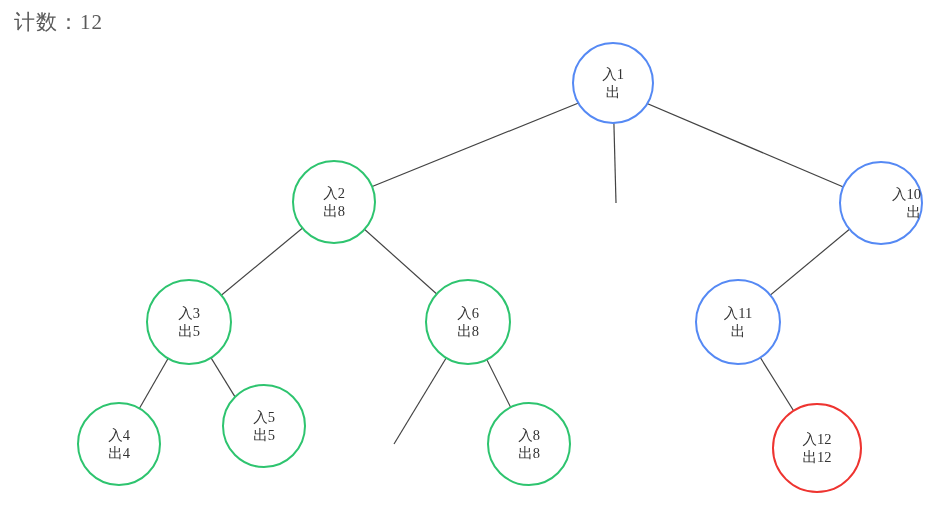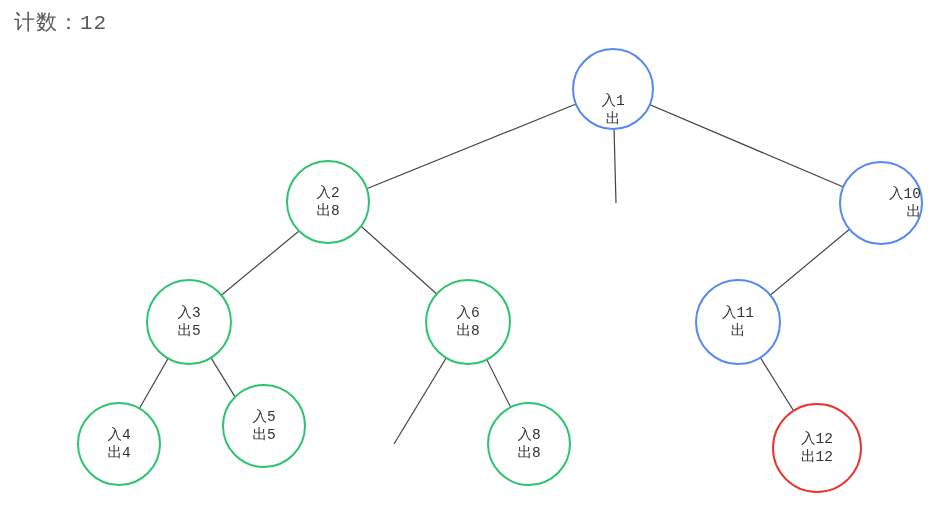--- a/index.html
+++ b/index.html
@@ -1,21 +1,21 @@
 <!DOCTYPE html>
 <html style="--bg: #FFFFFF; --blue: #5589F4; --green: #2EC46F; --red: #EE3430; --node-text: #333333; --counter-text: #595959;"><head>
 <meta charset="utf-8">
 <style>
   html, body { margin: 0; padding: 0; background: #ffffff; }
   .stage {
     position: relative;
     width: 946px;
     height: 507px;
     background: var(--bg, #ffffff);
-    font-family: Liberation Mono, monospace;
+    font-family: Liberation Serif, serif;
     overflow: hidden;
     border-radius: 24px;
   }
   .counter {
     position: absolute;
     left: 14px;
     top: 8px;
     font-size: 21px;
     letter-spacing: 1px;
     color: var(--counter-text, #595959);
@@ -68,25 +68,25 @@
       <line x1="334" y1="202" x2="189" y2="322" stroke="#434343" stroke-width="1.2"></line>
       <line x1="334" y1="202" x2="468" y2="322" stroke="#434343" stroke-width="1.2"></line>
       <line x1="189" y1="322" x2="119" y2="444" stroke="#434343" stroke-width="1.2"></line>
       <line x1="189" y1="322" x2="264" y2="444" stroke="#434343" stroke-width="1.2"></line>
       <line x1="468" y1="322" x2="394" y2="444" stroke="#434343" stroke-width="1.2"></line>
       <line x1="468" y1="322" x2="529" y2="444" stroke="#434343" stroke-width="1.2"></line>
       <line x1="881" y1="203" x2="738" y2="322" stroke="#434343" stroke-width="1.2"></line>
       <line x1="738" y1="322" x2="817" y2="448" stroke="#434343" stroke-width="1.2"></line>
     </svg>
   <div class="nodes-layer" id="nodes-layer">
-      <div class="tree-node node--blue" style="left: 572px; top: 48px; width: 82px; height: 82px; justify-content: flex-end;">
+      <div class="tree-node node--blue" style="left: 572px; top: 42px; width: 82px; height: 82px;">
         <span>入1</span>
         <span>出</span>
       </div>
-      <div class="tree-node node--green" style="left: 286px; top: 160px; width: 84px; height: 84px;">
+      <div class="tree-node node--green" style="left: 292px; top: 160px; width: 84px; height: 84px;">
         <span>入2</span>
         <span>出8</span>
       </div>
       <div class="tree-node node--blue" style="left: 839px; top: 161px; width: 84px; height: 84px; align-items: flex-end;">
         <span>入10</span>
         <span>出</span>
       </div>
       <div class="tree-node node--green" style="left: 146px; top: 279px; width: 86px; height: 86px;">
         <span>入3</span>
         <span>出5</span>

